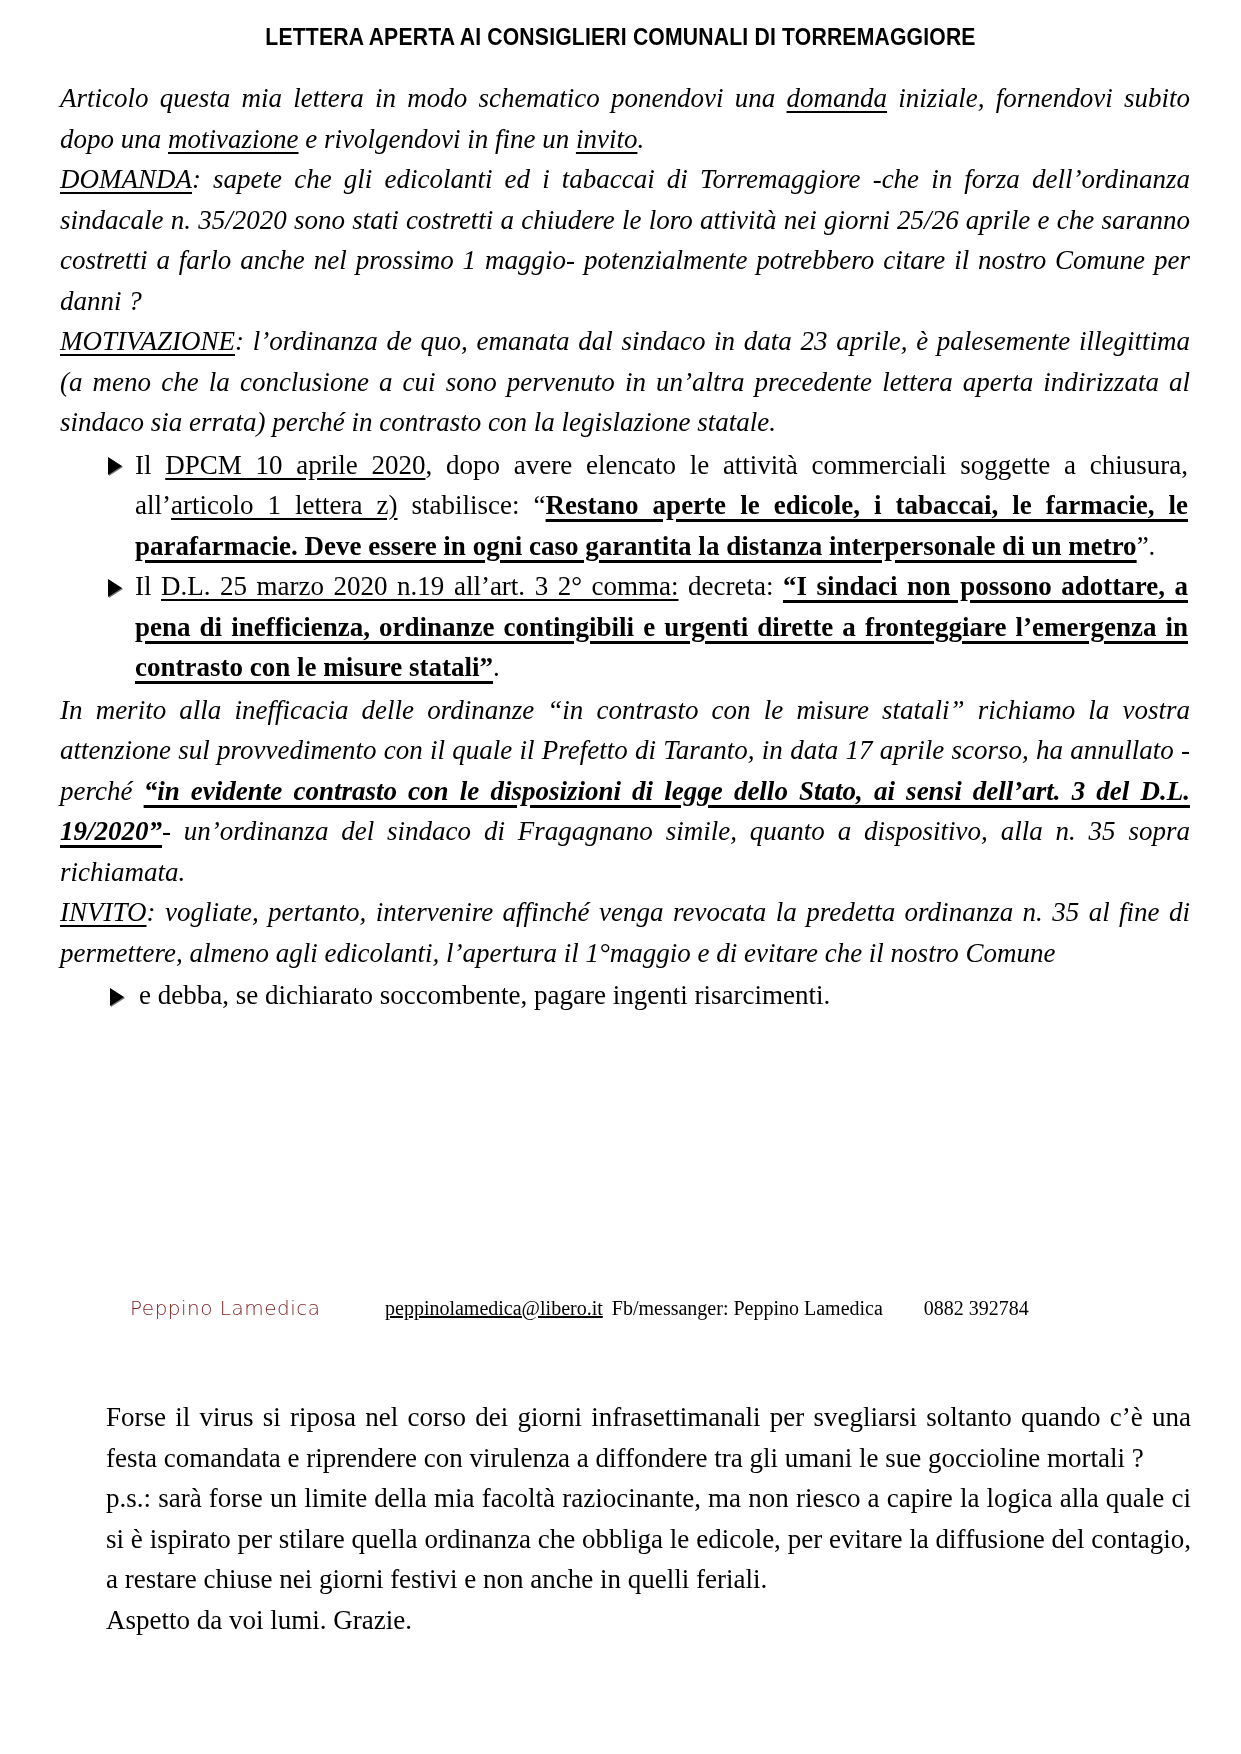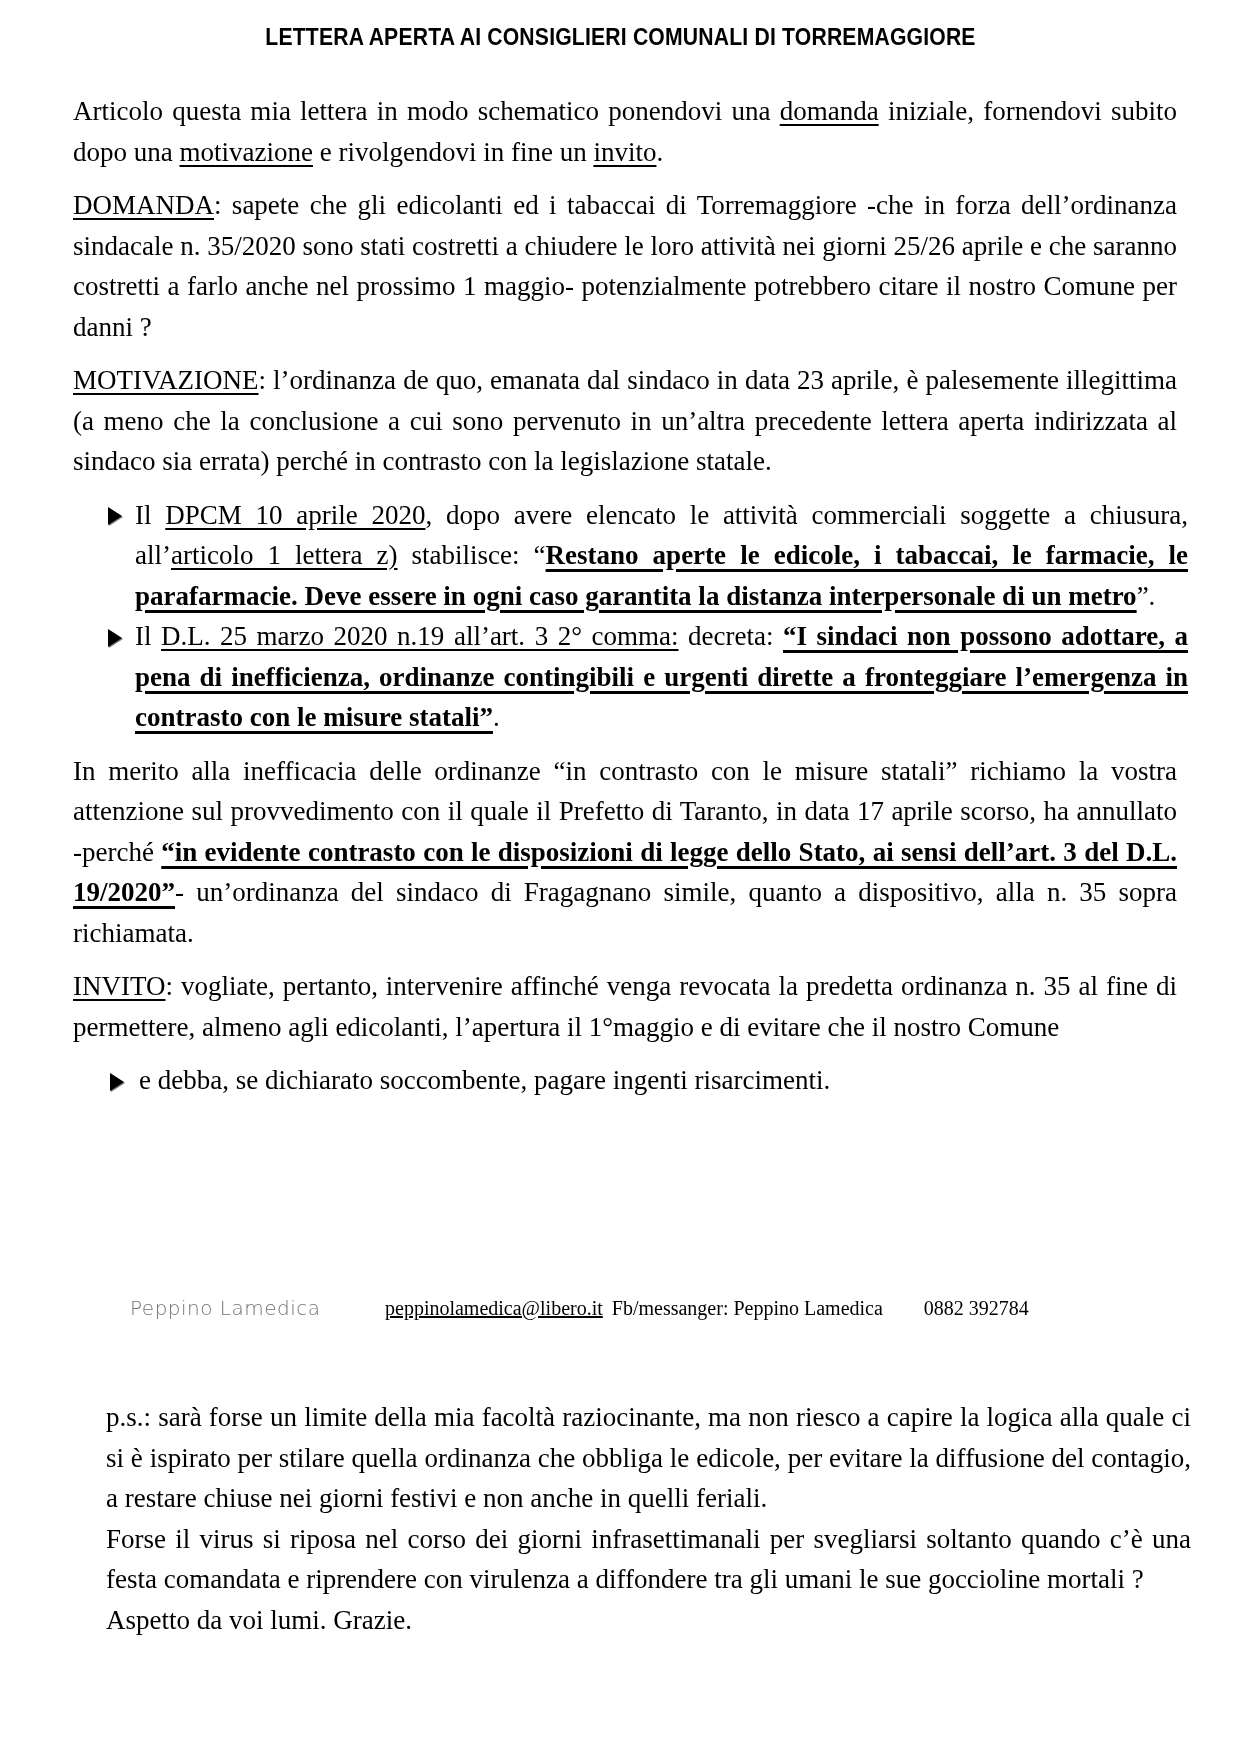--- a/index.html
+++ b/index.html
@@ -11,37 +11,37 @@
     .title {
       position: absolute; top: 24px; left: 0; width: 1241px; text-align: center;
       font-family: "Liberation Sans", "DejaVu Sans", sans-serif;
       font-weight: bold; font-size: 23px; letter-spacing: 0.2px;
       transform: scaleX(0.92);
     }
     .body {
       position: absolute; left: 60px; top: 78px; width: 1130px;
       font-size: 27px; line-height: 40.5px; text-align: justify;
     }
-    .para { margin: 13px; text-align: justify; }
+    .para { margin: 0; text-align: justify; font-style: italic; }
     .u { text-decoration: underline; text-underline-offset: 4px; }
     .bu { font-weight: bold; text-decoration: underline; text-decoration-thickness: 3px; text-underline-offset: 5px; }
     ul.arrows { list-style: none; margin: 2px; padding: 0; }
     ul.arrows li { position: relative; padding-left: 73px; text-align: justify; }
     ul.arrows li .bullet {
       position: absolute; left: 46px; top: 0; font-size: 22px;
     }
     ul.arrows.small li { padding-left: 77px; }
     ul.arrows.small li .bullet { left: 48px; }
     .sig {
       position: absolute; left: 130px; top: 1296px; width: 1060px;
       font-size: 20px; white-space: nowrap;
     }
     .sig .name {
       font-family: "DejaVu Sans", sans-serif; font-weight: 200; font-size: 20px;
-      letter-spacing: 0.5px; color: #737373; display: inline-block; width: 250px;
+      letter-spacing: 0.5px; color: #7f1d1d; display: inline-block; width: 250px;
     }
     .sig .email { text-decoration: underline; margin-right: 4px; }
     .sig .fb { margin-right: 36px; }
     .ps {
       position: absolute; left: 106px; top: 1397px; width: 1085px;
       font-size: 27px; line-height: 40.5px;
     }
     .ps p { margin: 0; text-align: justify; }
     .tri {
       display: inline-block; width: 0; height: 0;
@@ -87,16 +87,16 @@
 </div>
 
 <div class="sig">
   <span class="name">Peppino Lamedica</span>
   <span class="email">peppinolamedica@libero.it</span>
   <span class="fb">Fb/messanger: Peppino Lamedica</span>
   <span>0882 392784</span>
 </div>
 
 <div class="ps">
+  <p>Forse il virus si riposa nel corso dei giorni infrasettimanali per svegliarsi soltanto quando c’è una festa comandata e riprendere con virulenza a diffondere tra gli umani le sue goccioline mortali ?</p>
   <p>p.s.: sarà forse un limite della mia facoltà raziocinante, ma non riesco a capire la logica alla quale ci si è ispirato per stilare quella ordinanza che obbliga le edicole, per evitare la diffusione del contagio, a restare chiuse nei giorni festivi e non anche in quelli feriali.</p>
-  <p>Forse il virus si riposa nel corso dei giorni infrasettimanali per svegliarsi soltanto quando c’è una festa comandata e riprendere con virulenza a diffondere tra gli umani le sue goccioline mortali ?</p>
   <p>Aspetto da voi lumi. Grazie.</p>
 </div>
 
 </body></html>

